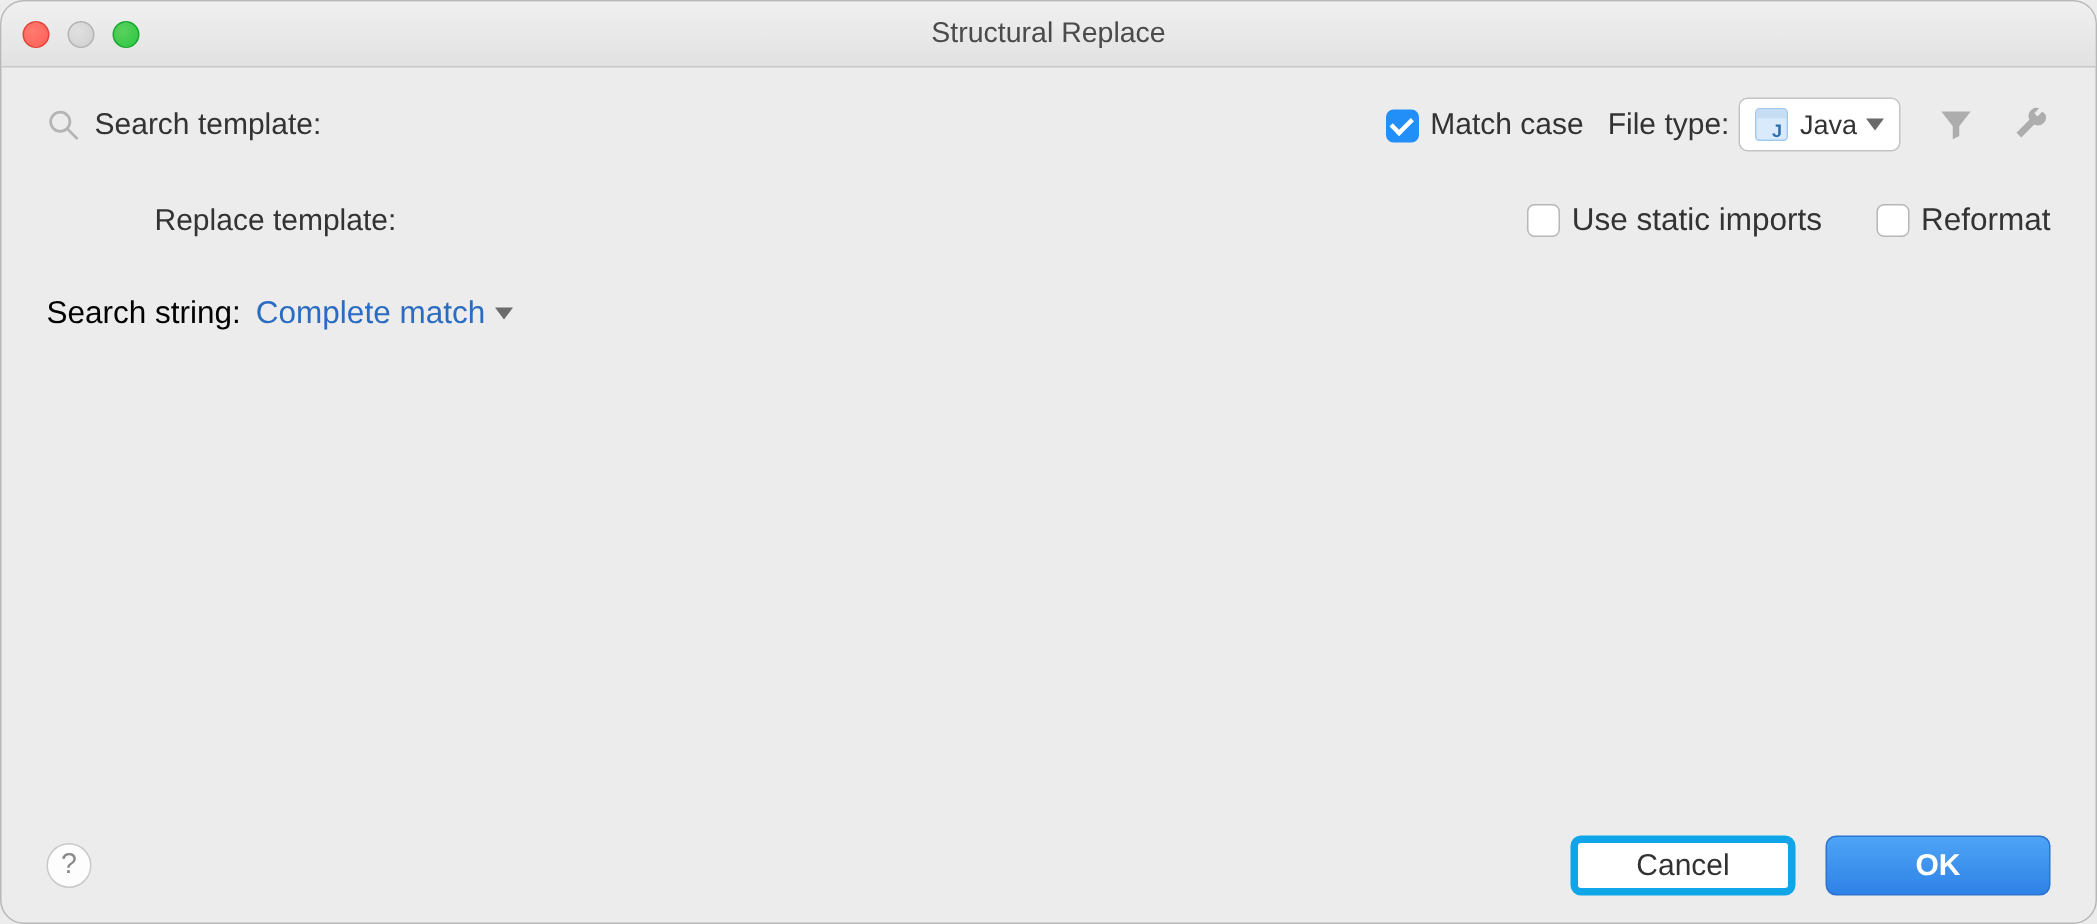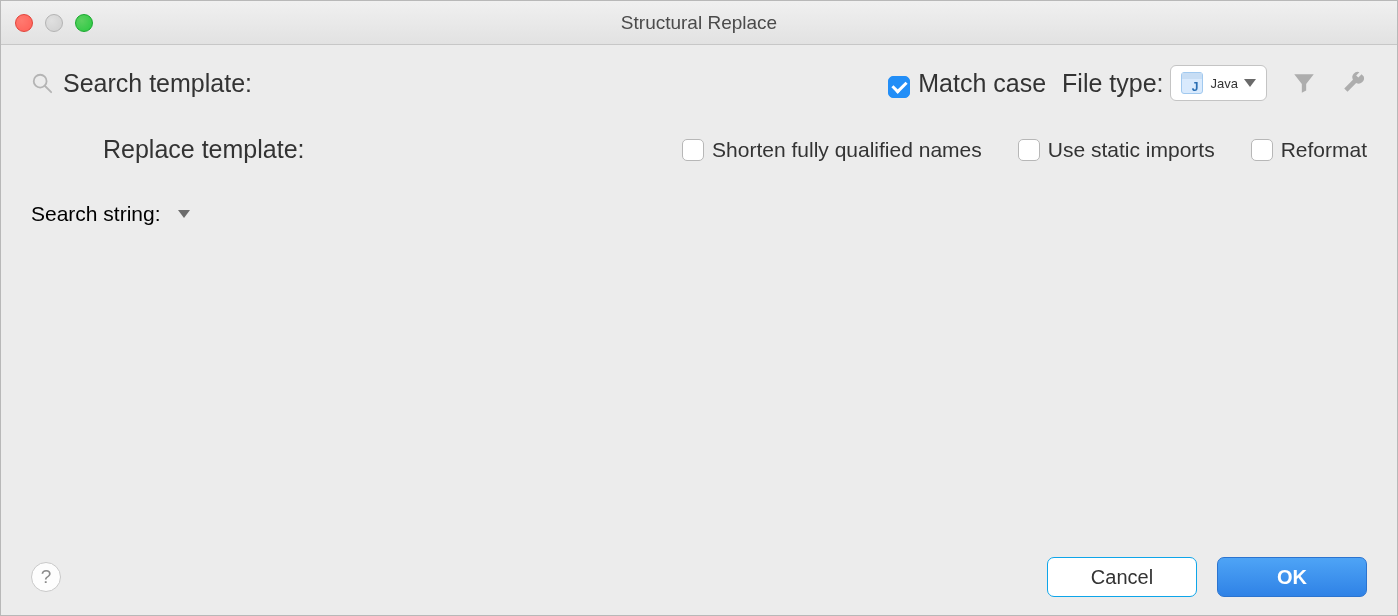--- a/index.html
+++ b/index.html
@@ -1,54 +1,54 @@
 <!DOCTYPE html>
 <html><head>
 <meta charset="utf-8">
 <style>
   * { box-sizing: border-box; margin: 0; padding: 0; }
   html, body { width: 1398px; height: 616px; font-family: -apple-system, "Helvetica Neue", Arial, sans-serif; background: #ececec; }
-  .window { width: 1398px; height: 616px; display: flex; flex-direction: column; border: 1px solid #b8b8b8; border-radius: 0; overflow: hidden; }
+  .window { width: 1398px; height: 616px; display: flex; flex-direction: column; border: 1px solid #b8b8b8; border-radius: 16px; overflow: hidden; }
   .titlebar { height: 44px; background: linear-gradient(#f0f0f0,#e2e2e2); display: flex; align-items: center; padding: 0 14px; border-bottom: 1px solid #c7c7c7; position: relative; }
   .traffic { display: flex; gap: 12px; }
   .tl { width: 18px; height: 18px; border-radius: 50%; }
   .tl.close { background: radial-gradient(circle at 35% 35%, #ff7a70, #ff5f57); border: 1px solid #e24238; }
   .tl.min   { background: radial-gradient(circle at 35% 35%, #e0e0e0, #cfcfcf); border: 1px solid #b3b3b3; }
   .tl.max   { background: radial-gradient(circle at 35% 35%, #5cd060, #28c840); border: 1px solid #17a82c; }
   .title { position: absolute; left: 50%; transform: translateX(-50%); font-size: 19px; color: #4b4b4b; }
   .body { flex: 1; padding: 20px 30px 18px 30px; display: flex; flex-direction: column; }
   .row { display: flex; align-items: center; }
   .toolbar1 { margin-bottom: 10px; }
-  .label { font-size: 25px; color: #333; }
+  .label { font-size: 20px; color: #333; }
   .search-icon { width: 22px; height: 22px; margin-right: 10px; opacity: .55; }
   .spacer { flex: 1; }
   .chk { width: 22px; height: 22px; border: 1px solid #b7b7b7; border-radius: 5px; background: #fff; display: inline-flex; align-items: center; justify-content: center; margin-right: 8px; cursor: pointer; }
   .chk.checked { background: #228ef7; border-color: #228ef7; }
   .chk.checked::after { content: ""; width: 6px; height: 11px; border: solid #fff; border-width: 0 3px 3px 0; transform: rotate(45deg) translate(-1px,-1px); }
   .filetype-combo { display: flex; align-items: center; border: 1px solid #c4c4c4; border-radius: 6px; background: #fff; padding: 4px 10px; margin-left: 6px; height: 36px; cursor: pointer; }
   .filetype-combo .jicon { width: 22px; height: 22px; background: #d9eafd; border: 1px solid #a1c9ef; border-radius: 3px; position: relative; margin-right: 8px; }
   .filetype-combo .jicon::before { content: ""; position: absolute; left:0; top:0; right:0; height:6px; background:#c7ddf4; }
   .filetype-combo .jicon::after { content: "J"; position: absolute; right: 3px; bottom: -1px; font-size: 12px; font-weight: bold; color: #2b6fb3; }
-  .filetype-combo span.txt { font-size: 13px; color: #333; margin-right: 6px; }
+  .filetype-combo span.txt { font-size: 18px; color: #333; margin-right: 6px; }
   .dd-tri { width: 0; height: 0; border-left: 6px solid transparent; border-right: 6px solid transparent; border-top: 8px solid #6a6a6a; }
   .tool-icon { width: 26px; height: 26px; opacity: .55; margin-left: 24px; cursor: pointer; }
   .editor { border: 1px solid #c7c7c7; background: #fff; border-radius: 2px; padding: 14px 16px; height: 124px; font-family: Menlo, Consolas, monospace; font-size: 21px; color: #000; position: relative; line-height: 1.5; overflow: hidden; }
   .editor .scroll-thumb { position: absolute; right: 4px; top: 12px; width: 14px; height: 96px; background: #f1f1f1; border-radius: 3px; }
   .var { color: #8b1a1a; font-style: italic; }
   .hl { background: #b7d6fc; border-radius: 2px; padding: 0 1px; }
   .hint { font-family: Menlo, Consolas, monospace; background: #efefef; color: #8a8a8a; border-radius: 4px; padding: 1px 6px; font-style: normal; font-size: 19px; }
   .toolbar2 { margin: 24px 0 10px 72px; gap: 0; }
   .toolbar2 .optgroup { display: flex; align-items: center; margin-left: 36px; }
   .toolbar2 .optgroup .label { font-size: 21px; }
   .targetrow { margin-top: 28px; font-size: 21px; }
   .targetlink { color: #2a6cc2; margin-left: 10px; display: inline-flex; align-items: center; cursor: pointer; }
   .targetlink .dd-tri { border-top-color: #6b6b6b; margin-left: 7px; }
   .footer { display: flex; align-items: center; margin-top: auto; }
   .help { width: 30px; height: 30px; border: 1px solid #c9c9c9; border-radius: 50%; background: #fdfdfd; font-size: 19px; color: #8a8a8a; display: flex; align-items: center; justify-content: center; cursor: pointer; }
-  .btn { min-width: 150px; height: 40px; border-radius: 7px; font-size: 20px; border: 1px solid #0ea5e9; background: #fff; color: #333; cursor: pointer; }
+  .btn { min-width: 150px; height: 40px; border-radius: 7px; font-size: 20px; border: 5px solid #0ea5e9; background: #fff; color: #333; cursor: pointer; }
   .btn + .btn { margin-left: 20px; font-weight: bold; }
   .btn.primary { background: linear-gradient(#4ea4f6,#2f82e6); border: 1px solid #2b74d0; color: #fff; }
   .chk-holder { display: inline-flex; align-items: flex-end; margin-right: 16px; }
 </style>
 </head>
 <body>
 
 <div class="window">
   <div class="titlebar">
     <div class="traffic">
@@ -85,36 +85,33 @@
           <path d="M21 6a5 5 0 0 1-7 6l-8 8-3-3 8-8a5 5 0 0 1 6-7l-3 3 2 2 3-3z" fill="#7a7a7a"></path>
         </svg>
     </div>
 
 
     <div class="row toolbar2">
       <span class="label">Replace template:</span>
       <div class="spacer"></div>
       <span class="optgroup">
         <span class="chk"></span>
-        <span class="label">Shorten fully qualified names</span>
-      </span>
-      <span class="optgroup">
-        <span class="chk"></span>
         <span class="label">Use static imports</span>
       </span>
       <span class="optgroup">
         <span class="chk"></span>
         <span class="label">Reformat</span>
       </span>
     </div>
 
 
     <div class="row targetrow">
       <span>Search string:</span>
       <span class="targetlink">
+        <span>Complete match</span>
         <span class="dd-tri"></span>
       </span>
     </div>
 
     <div class="footer">
       <div class="help">?</div>
       <div class="spacer"></div>
       <button class="btn">Cancel</button>
       <button class="btn primary">OK</button>
     </div>

